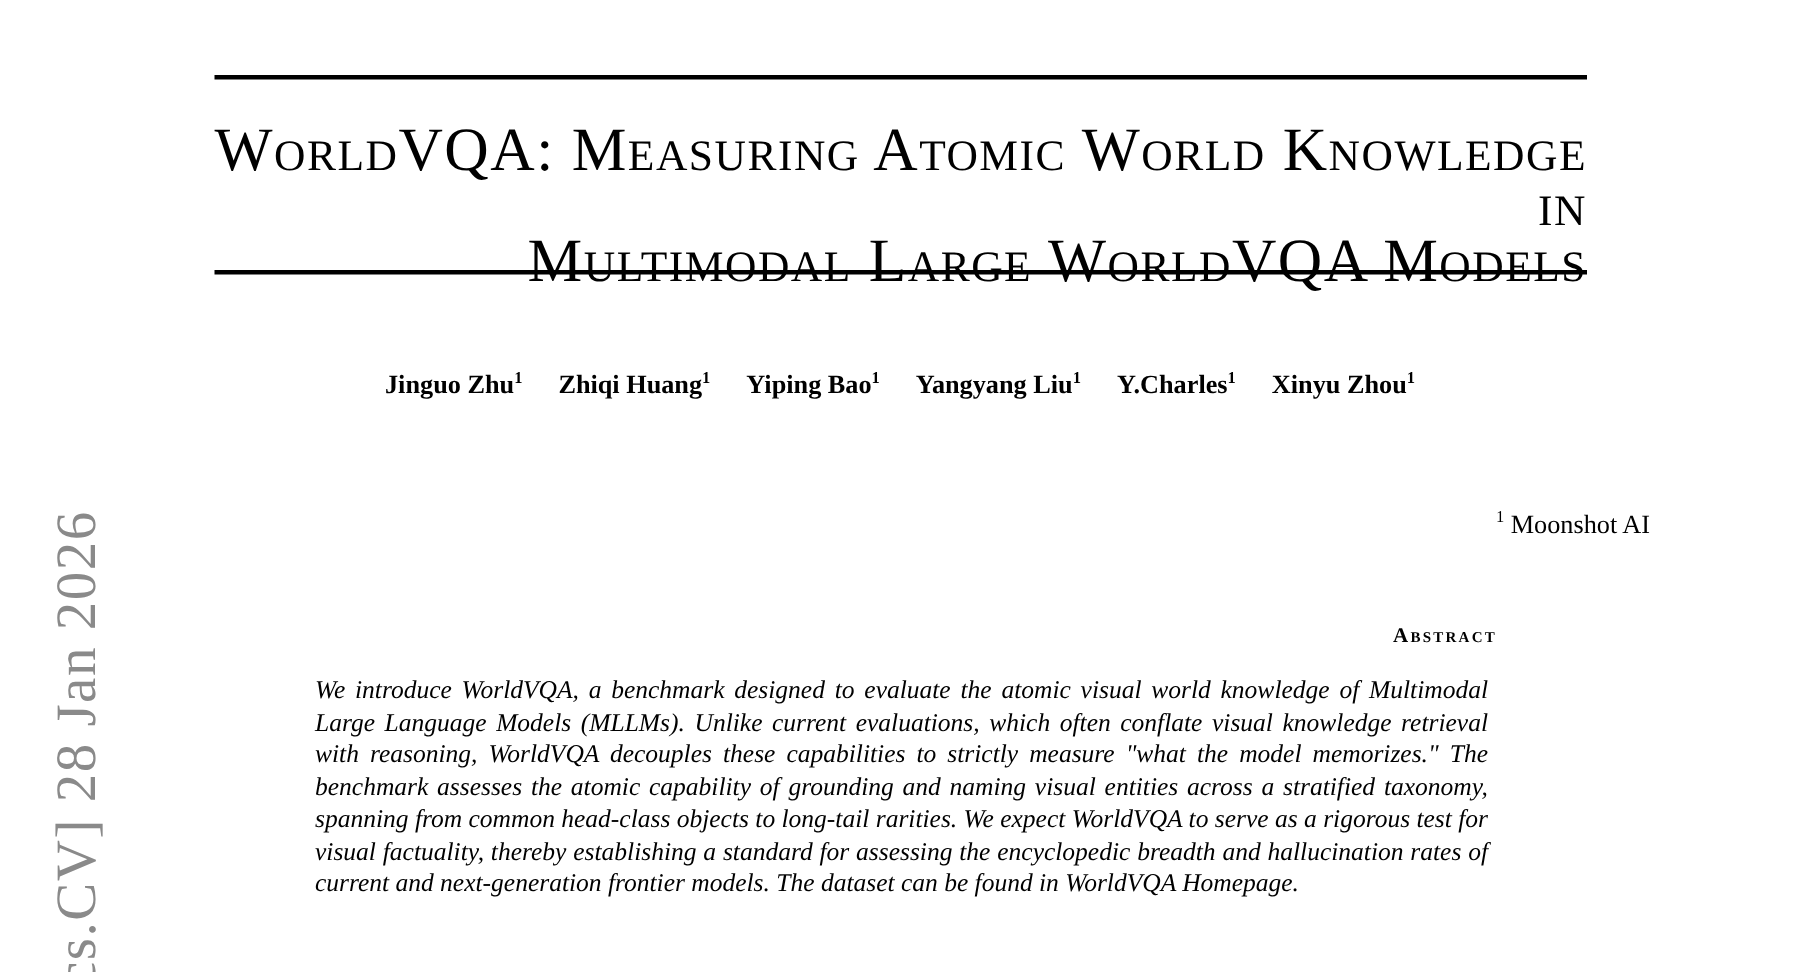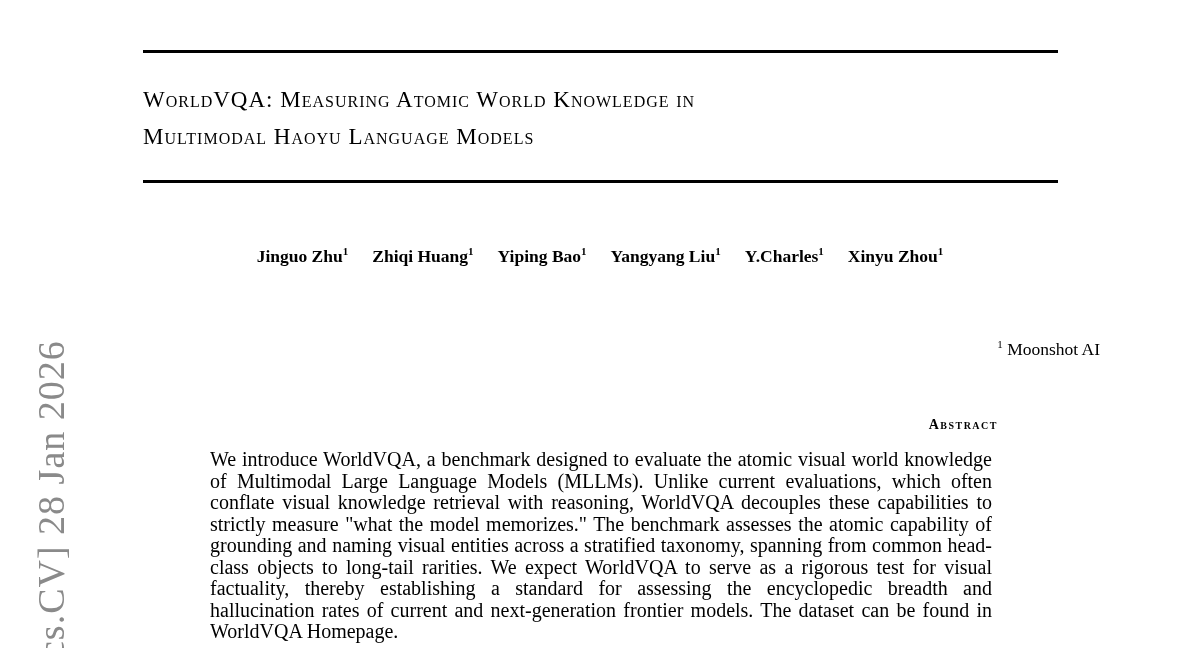--- a/index.html
+++ b/index.html
@@ -38,24 +38,24 @@
   .rule-top { top: 50px; }
   .rule-bottom { top: 180px; }
 
   
   .paper-title {
     position: absolute;
     left: 143px;
     top: 81px;
     width: 915px;
     margin: 0;
-    text-align: left;
+    text-align: right;
     font-weight: normal;
     font-variant: small-caps;
-    font-size: 23px;
+    font-size: 41px;
     line-height: 37px;
     letter-spacing: 1px;
     color: #000000;
   }
 
   
   .authors {
     position: absolute;
     left: 100px;
     top: 245px;
@@ -96,36 +96,37 @@
     letter-spacing: 1.5px;
   }
 
   .abstract-body {
     position: absolute;
     left: 210px;
     top: 449px;
     width: 782px;
     margin: 0;
     text-align: justify;
-    font-size: 20px;
+    font-size: 17px;
     line-height: 21.5px;
+    font-style: italic;
   }
 </style>
 </head>
 <body>
 
 <div class="page">
 
   <div class="watermark">cs.CV]  28 Jan 2026</div>
 
   <div class="rule rule-top"></div>
 
   <h1 class="paper-title">
     <span>WorldVQA: Measuring Atomic World Knowledge in</span><br>
-    <span>Multimodal Haoyu Language Models</span>
+    <span>Multimodal Large WorldVQA Models</span>
   </h1>
 
   <div class="rule rule-bottom"></div>
 
   <div class="authors" id="authors">
       <div class="author-row"><span class="author">Jinguo Zhu<sup>1</sup></span><span class="author">Zhiqi Huang<sup>1</sup></span><span class="author">Yiping Bao<sup>1</sup></span><span class="author">Yangyang Liu<sup>1</sup></span><span class="author">Y.Charles<sup>1</sup></span><span class="author">Xinyu Zhou<sup>1</sup></span></div>
     </div>
 
   <div class="affiliation">
     <sup>1</sup>

